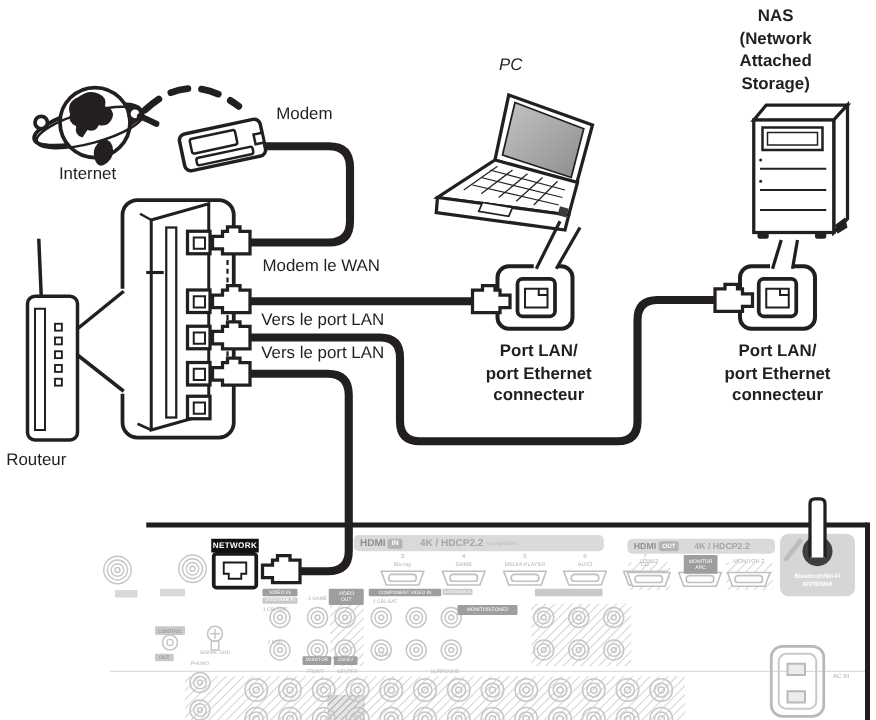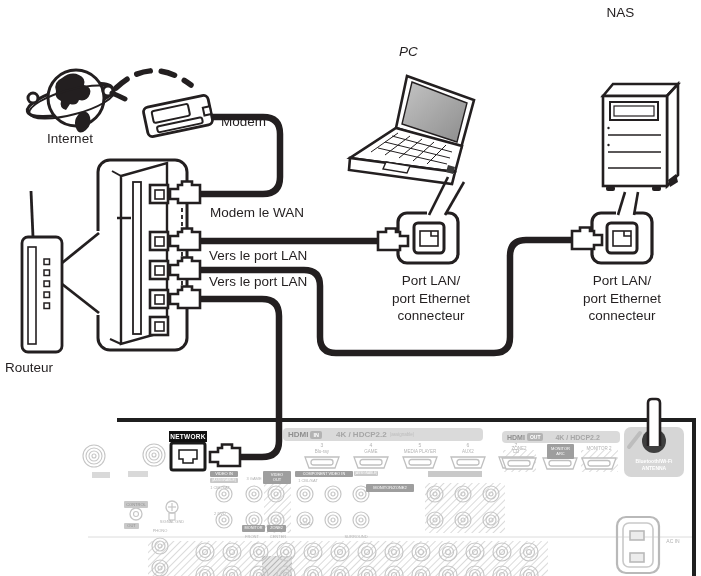--- a/index.html
+++ b/index.html
@@ -1,21 +1,21 @@
 <!DOCTYPE html>
 <html><head>
 <meta charset="utf-8">
 <style>
   html,body{margin:0;padding:0;background:#fff;}
   #stage{position:relative;width:701px;height:576px;background:#fff;overflow:hidden;
          font-family:"Liberation Sans","DejaVu Sans",sans-serif;color:#231f20;}
   svg{position:absolute;left:0;top:0;}
   .lbl{position:absolute;font-size:13.5px;line-height:17px;white-space:nowrap;color:#231f20;}
   .ctr{text-align:center;white-space:normal;}
-  .ctr span{display:block;}
+  .ctr span{display:block;font-weight:bold;}
   .gtxt{position:absolute;color:#b2b2b2;font-size:4.5px;line-height:5.5px;text-align:center;white-space:nowrap;}
   .gbox{position:absolute;background:#9e9e9e;color:#fff;text-align:center;overflow:hidden;border-radius:1px;}
   .gbox2{position:absolute;background:#c9c9c9;color:#fff;text-align:center;overflow:hidden;border-radius:1px;}
   .band{position:absolute;background:#dadada;border-radius:4px;display:flex;align-items:center;}
   .band .hd{font-weight:bold;font-size:8px;color:#8f8f8f;margin-left:5px;}
   .band .badge{background:#b3b3b3;color:#fff;font-size:5.5px;font-weight:bold;border-radius:2px;padding:1px 3px;margin-left:2px;}
   .band .spec{font-weight:bold;font-size:8px;color:#a6a6a6;margin-left:14px;}
   .band .note{font-size:4.5px;color:#bcbcbc;margin-left:3px;}
   .hin{position:absolute;width:48px;text-align:center;color:#b4b4b4;font-size:5px;line-height:5.5px;}
   .hin .nm{font-size:4.5px;}
@@ -394,25 +394,27 @@
           <use href="#plug"></use>
         </g>
     </g>
 
     <use href="#plug" x="210" y="457"></use>
 
     <path d="M648,446 V403 Q648,399 652,399 H656 Q660,399 660,403 V446" fill="#fff" stroke="#231f20" stroke-width="2.6"></path>
   </svg>
 
   <div class="lbl ctr" style="left:28px;top:130px;width:84px;">Internet</div>
-  <div class="lbl" style="left:221px;top:113px;">Modem</div>
+  <div class="lbl" style="left:221px;top:82px;">Modem</div>
   <div class="lbl" style="left:5px;top:359px;">Routeur</div>
   <div class="lbl ctr" style="left:371px;top:43px;width:75px;font-style:italic;">PC</div>
   <div class="lbl ctr" style="left:563px;top:4px;width:115px;line-height:18px;">
     <span>NAS</span>
+    <span>(Network Attached</span>
+    <span>Storage)</span>
   </div>
   <div class="lbl" style="left:210px;top:204px;">Modem le WAN</div>
   <div class="lbl" style="left:209px;top:247px;">Vers le port LAN</div>
   <div class="lbl" style="left:209px;top:273px;">Vers le port LAN</div>
   <div class="lbl ctr" style="left:383px;top:272px;width:96px;line-height:17.5px;">
     <span>Port LAN/</span>
     <span>port Ethernet</span>
     <span>connecteur</span>
   </div>
   <div class="lbl ctr" style="left:574px;top:272px;width:96px;line-height:17.5px;">

